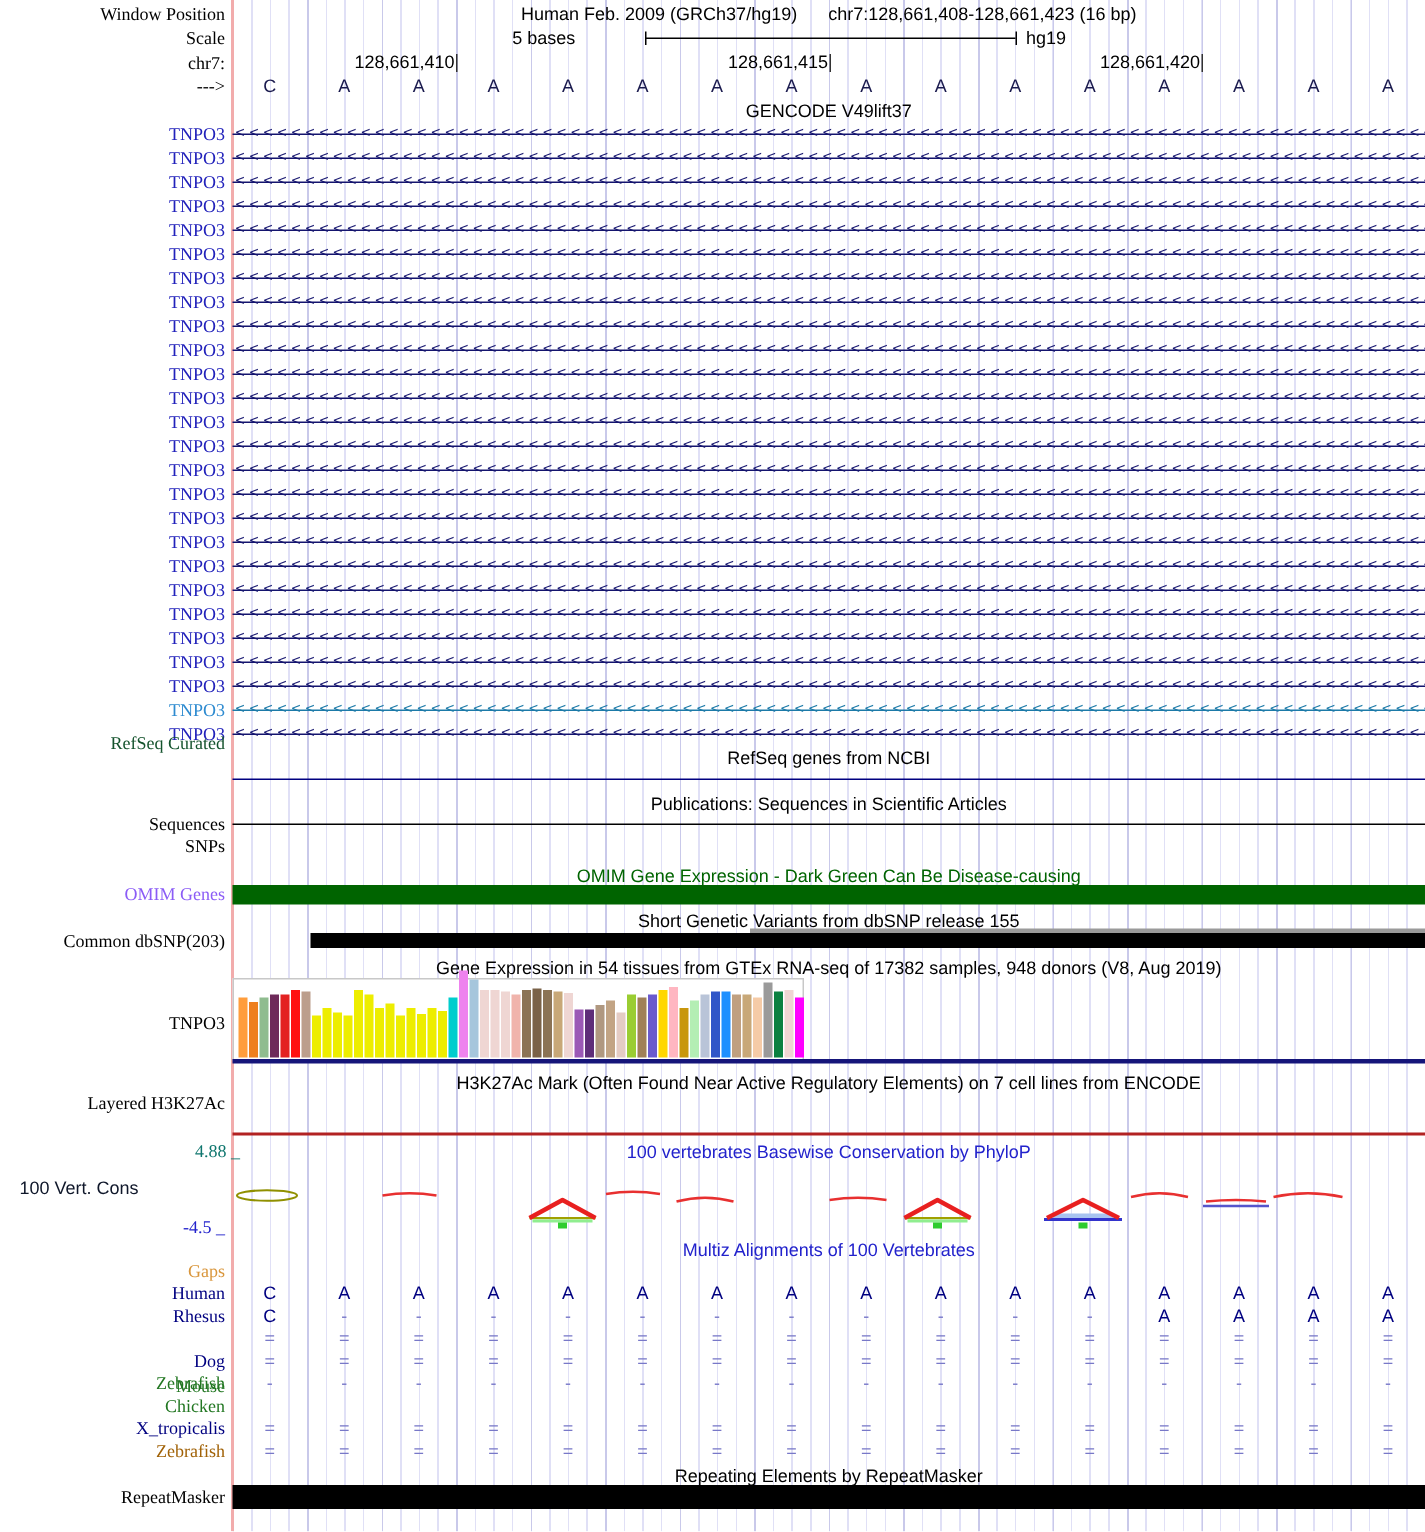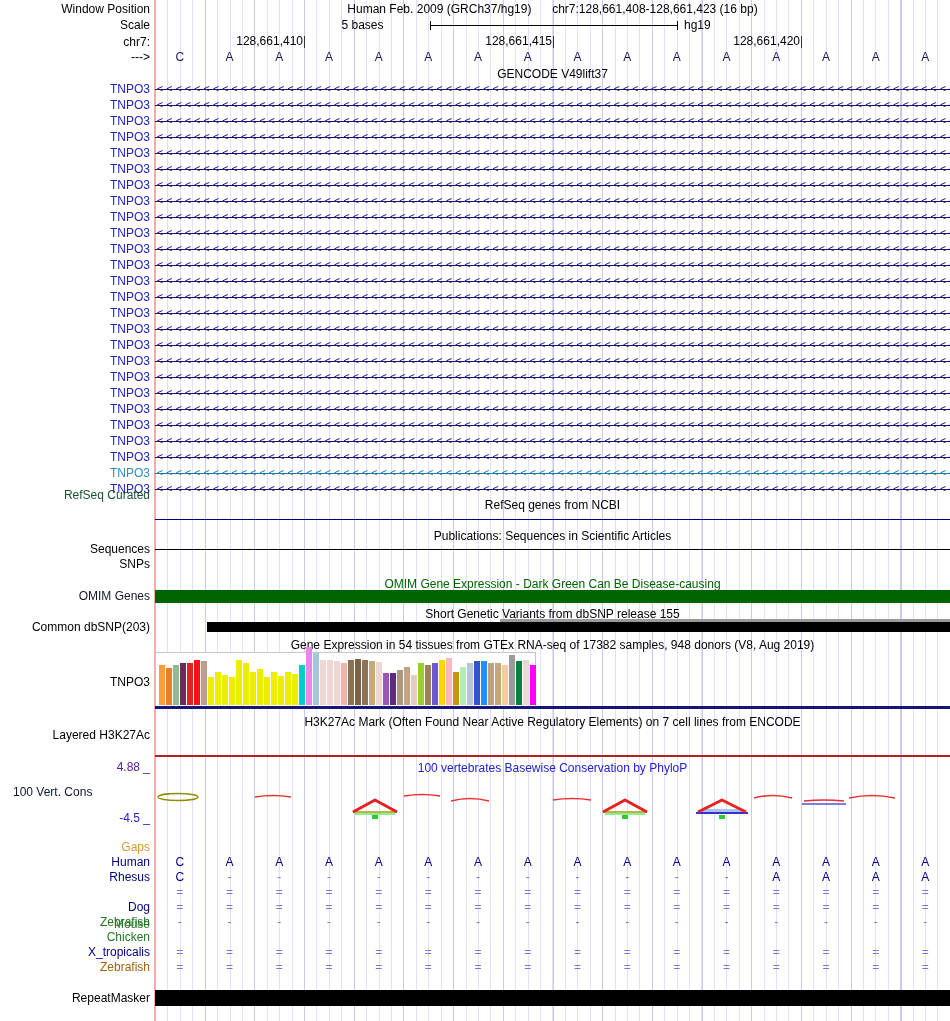--- a/index.html
+++ b/index.html
@@ -3,21 +3,21 @@
 <meta charset="utf-8">
 <style>
   html,body{margin:0;padding:0;background:#fff;}
   #canvas{position:relative;width:950px;height:1021px;background:#fff;overflow:hidden;
           font-family:"Liberation Sans","DejaVu Sans",sans-serif;font-size:12px;color:#000;}
   .grid{position:absolute;left:155px;top:0;width:795px;height:1021px;
         background-image:
           repeating-linear-gradient(to right,#C9C9EA 0px,#C9C9EA 1px,transparent 1px,transparent 49.7px),
           repeating-linear-gradient(to right,#E0E0F6 0px,#E0E0F6 1px,transparent 1px,transparent 12.42px);}
   .guideline{position:absolute;left:154px;top:0;width:2px;height:1021px;background:#F2ACAC;}
-  .gutter-label{position:absolute;left:0;width:150px;text-align:right;height:15px;line-height:15px;white-space:nowrap;}
+  .gutter-label{position:absolute;left:0;width:150px;text-align:right;height:15px;line-height:15px;white-space:nowrap;font-family:Liberation Serif, serif;}
   .track-title{position:absolute;left:155px;width:795px;text-align:center;height:14px;line-height:14px;white-space:nowrap;}
   .hline{position:absolute;height:1px;}
   .bar{position:absolute;}
   .base-row{position:absolute;left:155px;top:50px;width:795px;height:15px;}
   .base{position:absolute;width:49.7px;text-align:center;line-height:15px;color:#1A1A4E;}
   .coord{position:absolute;top:35px;height:13px;line-height:13px;text-align:right;width:130px;}
   .coord-tick{position:absolute;top:36px;width:1px;height:12px;background:#333;}
   .ruler-line{position:absolute;top:25px;height:1px;background:#000;}
   .ruler-tick{position:absolute;top:21px;width:1px;height:9px;background:#000;}
   .gx-row{position:absolute;left:155px;width:795px;height:16px;line-height:16px;overflow:hidden;
@@ -144,21 +144,21 @@
   <div class="track-title" style="top:498px">RefSeq genes from NCBI</div>
   <div class="gutter-label" style="top: 488px; color: #14532d;">RefSeq Curated</div>
   <div class="hline" style="left: 155px; top: 519px; width: 795px; background: rgb(0, 0, 128);"></div>
 
   <div class="track-title" style="top:529px">Publications: Sequences in Scientific Articles</div>
   <div class="gutter-label" style="top:542px">Sequences</div>
   <div class="hline" style="left: 155px; top: 549px; width: 795px; background: rgb(0, 0, 0);"></div>
   <div class="gutter-label" style="top:557px">SNPs</div>
 
   <div class="track-title" style="top: 577px; color: rgb(0, 100, 0);">OMIM Gene Expression - Dark Green Can Be Disease-causing</div>
-  <div class="gutter-label" style="top: 589px; color: #0f172a;">OMIM Genes</div>
+  <div class="gutter-label" style="top: 589px; color: #8b5cf6;">OMIM Genes</div>
   <div class="bar" style="left: 155px; top: 590px; width: 795px; height: 13px; background: rgb(0, 100, 0);"></div>
 
   <div class="track-title" style="top:607px">Short Genetic Variants from dbSNP release 155</div>
   <div class="gutter-label" style="top:620px">Common dbSNP(203)</div>
   <div class="bar" style="left: 500px; top: 619px; width: 450px; height: 7px; background: rgb(154, 154, 154);"></div>
   <div class="bar" style="left: 207px; top: 622px; width: 743px; height: 10px; background: rgb(0, 0, 0);"></div>
 
   <div class="track-title" style="top:638px">Gene Expression in 54 tissues from GTEx RNA-seq of 17382 samples, 948 donors (V8, Aug 2019)</div>
   <div class="gutter-label" style="top:675px">TNPO3</div>
   <div id="gtex-box">
@@ -216,21 +216,21 @@
       <div class="gtex-bar" style="left: 360px; height: 44px; background: rgb(10, 128, 64);"></div>
       <div class="gtex-bar" style="left: 367px; height: 45px; background: rgb(239, 214, 211);"></div>
       <div class="gtex-bar" style="left: 374px; height: 40px; background: rgb(255, 0, 255);"></div>
     </div>
   <div class="bar" style="left: 155px; top: 706px; width: 795px; height: 3px; background: rgb(21, 21, 122);"></div>
 
   <div class="track-title" style="top:715px">H3K27Ac Mark (Often Found Near Active Regulatory Elements) on 7 cell lines from ENCODE</div>
   <div class="gutter-label" style="top:728px">Layered H3K27Ac</div>
   <div class="bar" style="left: 155px; top: 755px; width: 795px; height: 2px; background: rgb(178, 34, 34);"></div>
 
-  <div class="gutter-label" style="top: 760px; color: #4c1d95;">4.88 _</div>
+  <div class="gutter-label" style="top: 760px; color: #0f766e; margin-left: 10px;">4.88 _</div>
   <div class="track-title" style="top: 761px; color: rgb(34, 34, 204);">100 vertebrates Basewise Conservation by PhyloP</div>
   <div style="position: absolute; left: 13px; top: 785px; height: 15px; line-height: 15px; color: #0f172a;">100 Vert. Cons</div>
   <div class="gutter-label" style="top: 811px; color: rgb(34, 34, 204);">-4.5 _</div>
   <svg id="cons-svg" style="left:155px;top:760px" width="795" height="62" viewBox="0 0 795 62">
       <ellipse cx="23" cy="37" rx="20" ry="3.5" fill="none" stroke="#909000" stroke-width="1.4"></ellipse>
       <path d="M100 37 Q118 34 136 37" fill="none" stroke="#E83030" stroke-width="1.6"></path>
       <line x1="198" y1="52" x2="242" y2="52" stroke="#A0A000" stroke-width="1.5"></line>
       <line x1="200" y1="54" x2="240" y2="54" stroke="#90EE90" stroke-width="2"></line>
       <path d="M198 52 L220 40 L242 52" fill="none" stroke="#E82020" stroke-width="3" stroke-linejoin="round"></path>
       <rect x="217" y="55" width="6" height="4" fill="#2ECC2E"></rect>
@@ -244,20 +244,21 @@
       <rect x="547" y="49" width="40" height="3" fill="#A8C4F0"></rect>
       <line x1="541" y1="53" x2="593" y2="53" stroke="#3333CC" stroke-width="2"></line>
       <path d="M543 52 L567 40 L591 52" fill="none" stroke="#E82020" stroke-width="3" stroke-linejoin="round"></path>
       <rect x="564" y="55" width="6" height="4" fill="#2ECC2E"></rect>
       <path d="M599 38 Q618 33 637 38" fill="none" stroke="#E83030" stroke-width="1.6"></path>
       <path d="M649 41 Q669 39 689 41" fill="none" stroke="#E83030" stroke-width="1.6"></path>
       <line x1="647" y1="44" x2="691" y2="44" stroke="#5555CC" stroke-width="1.6"></line>
       <path d="M694 38 Q717 33 740 38" fill="none" stroke="#E83030" stroke-width="1.6"></path>
     </svg>
 
+  <div class="track-title" style="top: 826px; color: rgb(34, 34, 204);">Multiz Alignments of 100 Vertebrates</div>
   <div>
       <div class="gutter-label" style="top: 840px; color: rgb(217, 150, 60);">Gaps</div>
       <div class="gutter-label" style="top: 855px; color: rgb(0, 0, 128);">Human</div>
       <div class="gutter-label" style="top: 870px; color: rgb(0, 0, 128);">Rhesus</div>
       <div class="gutter-label" style="top: 917px; color: rgb(34, 119, 34);">Mouse</div>
       <div class="gutter-label" style="top: 900px; color: rgb(0, 0, 128);">Dog</div>
       <div class="gutter-label" style="top: 915px; color: rgb(34, 119, 34);">Zebrafish</div>
       <div class="gutter-label" style="top: 930px; color: rgb(34, 119, 34);">Chicken</div>
       <div class="gutter-label" style="top: 945px; color: rgb(0, 0, 128);">X_tropicalis</div>
       <div class="gutter-label" style="top: 960px; color: #a16207;">Zebrafish</div>
@@ -386,15 +387,16 @@
         <span class="mz-cell" style="left: 447.3px; color: rgb(120, 120, 200);">=</span>
         <span class="mz-cell" style="left: 497px; color: rgb(120, 120, 200);">=</span>
         <span class="mz-cell" style="left: 546.7px; color: rgb(120, 120, 200);">=</span>
         <span class="mz-cell" style="left: 596.4px; color: rgb(120, 120, 200);">=</span>
         <span class="mz-cell" style="left: 646.1px; color: rgb(120, 120, 200);">=</span>
         <span class="mz-cell" style="left: 695.8px; color: rgb(120, 120, 200);">=</span>
         <span class="mz-cell" style="left: 745.5px; color: rgb(120, 120, 200);">=</span>
       </div>
     </div>
 
+  <div class="track-title" style="top:977px">Repeating Elements by RepeatMasker</div>
   <div class="gutter-label" style="top:991px">RepeatMasker</div>
   <div class="bar" style="left: 155px; top: 990px; width: 795px; height: 16px; background: rgb(0, 0, 0);"></div>
 </div>
 
 </body></html>

